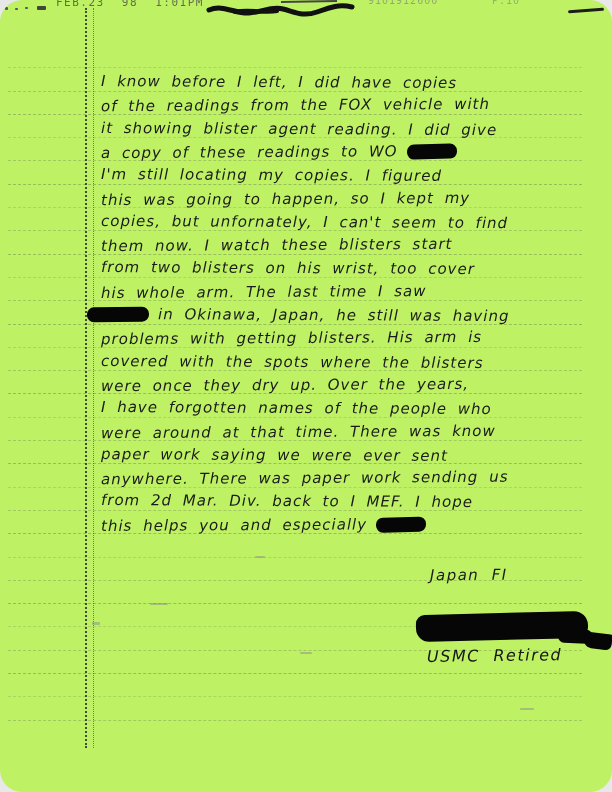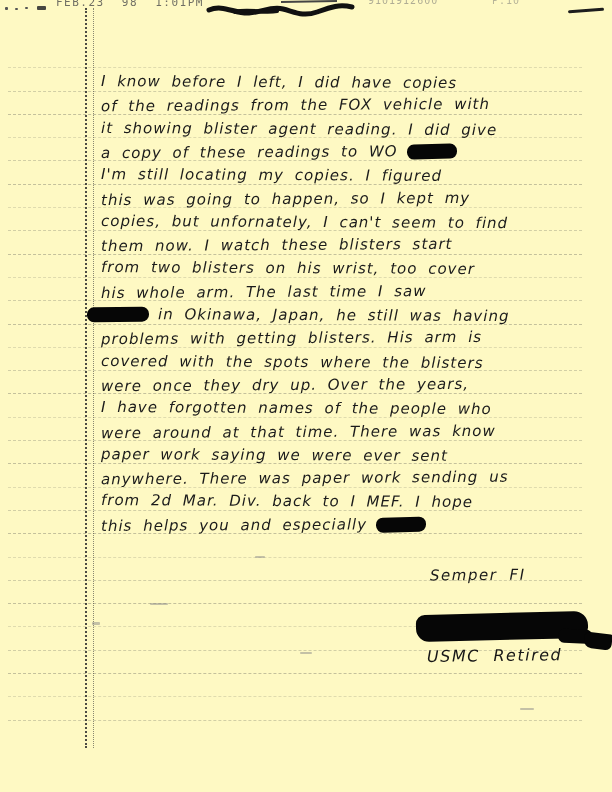--- a/index.html
+++ b/index.html
@@ -1,19 +1,19 @@
 <!DOCTYPE html>
 <html><head>
 <meta charset="utf-8">
 <title>Scanned Handwritten Letter</title>
 <style>
   html,body{margin:0;padding:0;background:#e8e8e8;}
   .page{
-    position:relative;width:612px;height:792px;background:#fef9c3;
-    overflow:hidden;font-family:"DejaVu Sans",sans-serif;margin:0 auto;
+    position:relative;width:612px;height:792px;background:#bef264;
+    overflow:hidden;font-family:"DejaVu Sans",sans-serif;margin:0 auto;border-radius:22px;
   }
   
   .fax-header{position:absolute;top:0;left:0;width:612px;height:26px;overflow:hidden;}
   .fax-ts{
     position:absolute;left:56px;top:-4px;
     font-family:"DejaVu Sans Mono",monospace;font-size:11px;color:#4c4c4c;
     letter-spacing:1.5px;word-spacing:9px;opacity:.8;white-space:nowrap;
   }
   .fax-num{
     position:absolute;left:368px;top:-5px;
@@ -150,21 +150,21 @@
       <div class="hand tilt-b" style="top: 350.6px;"><span>covered with the spots where the blisters</span></div>
       <div class="hand tilt-a" style="top: 373.9px;"><span>were once they dry up. Over the years,</span></div>
       <div class="hand tilt-b" style="top: 397.2px;"><span>I have forgotten names of the people who</span></div>
       <div class="hand tilt-a" style="top: 420.5px;"><span>were around at that time. There was know</span></div>
       <div class="hand tilt-b" style="top: 443.8px;"><span>paper work saying we were ever sent</span></div>
       <div class="hand tilt-a" style="top: 467.1px;"><span>anywhere. There was paper work sending us</span></div>
       <div class="hand tilt-b" style="top: 490.4px;"><span>from 2d Mar. Div. back to I MEF. I hope</span></div>
       <div class="hand tilt-a" style="top: 513.7px;"><span>this helps you and especially</span><span class="redact after"></span></div>
     </div>
 
-  <div class="closing">Semper FI</div>
+  <div class="closing">Japan FI</div>
   <div class="sig-bar"></div>
   <div class="sig-line">USMC Retired</div>
   <div class="ink-blob"></div>
 
   <span class="speck" style="left:150px;top:603px;width:18px;height:2px;"></span>
   <span class="speck" style="left:92px;top:622px;width:8px;height:3px;"></span>
   <span class="speck" style="left:255px;top:556px;width:10px;height:2px;"></span>
   <span class="speck" style="left:300px;top:652px;width:12px;height:2px;"></span>
   <span class="speck" style="left:520px;top:708px;width:14px;height:2px;"></span>
 </div>

